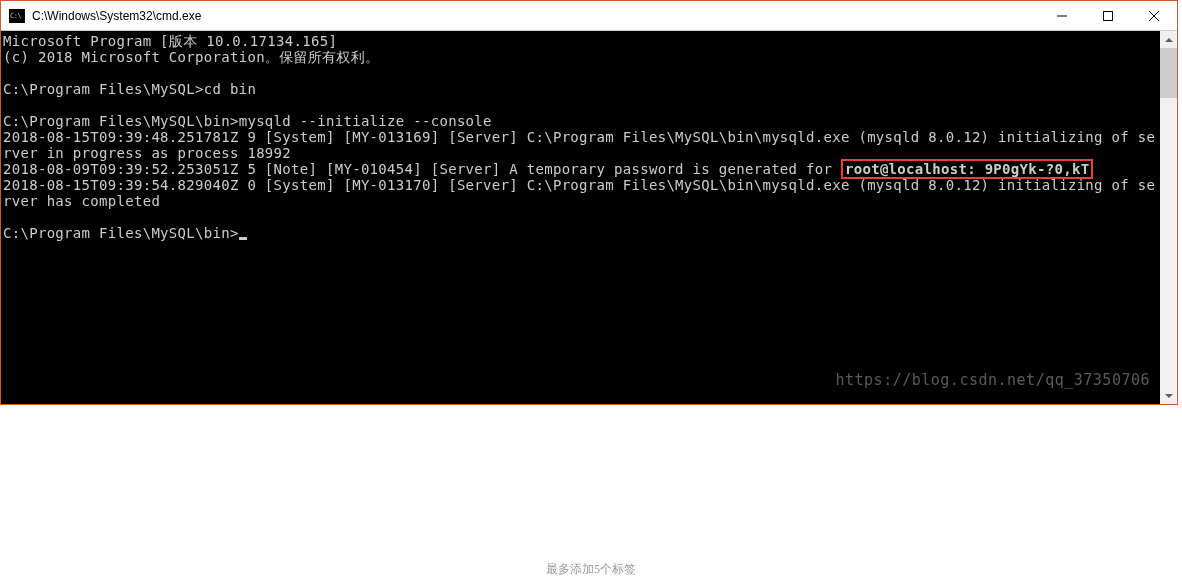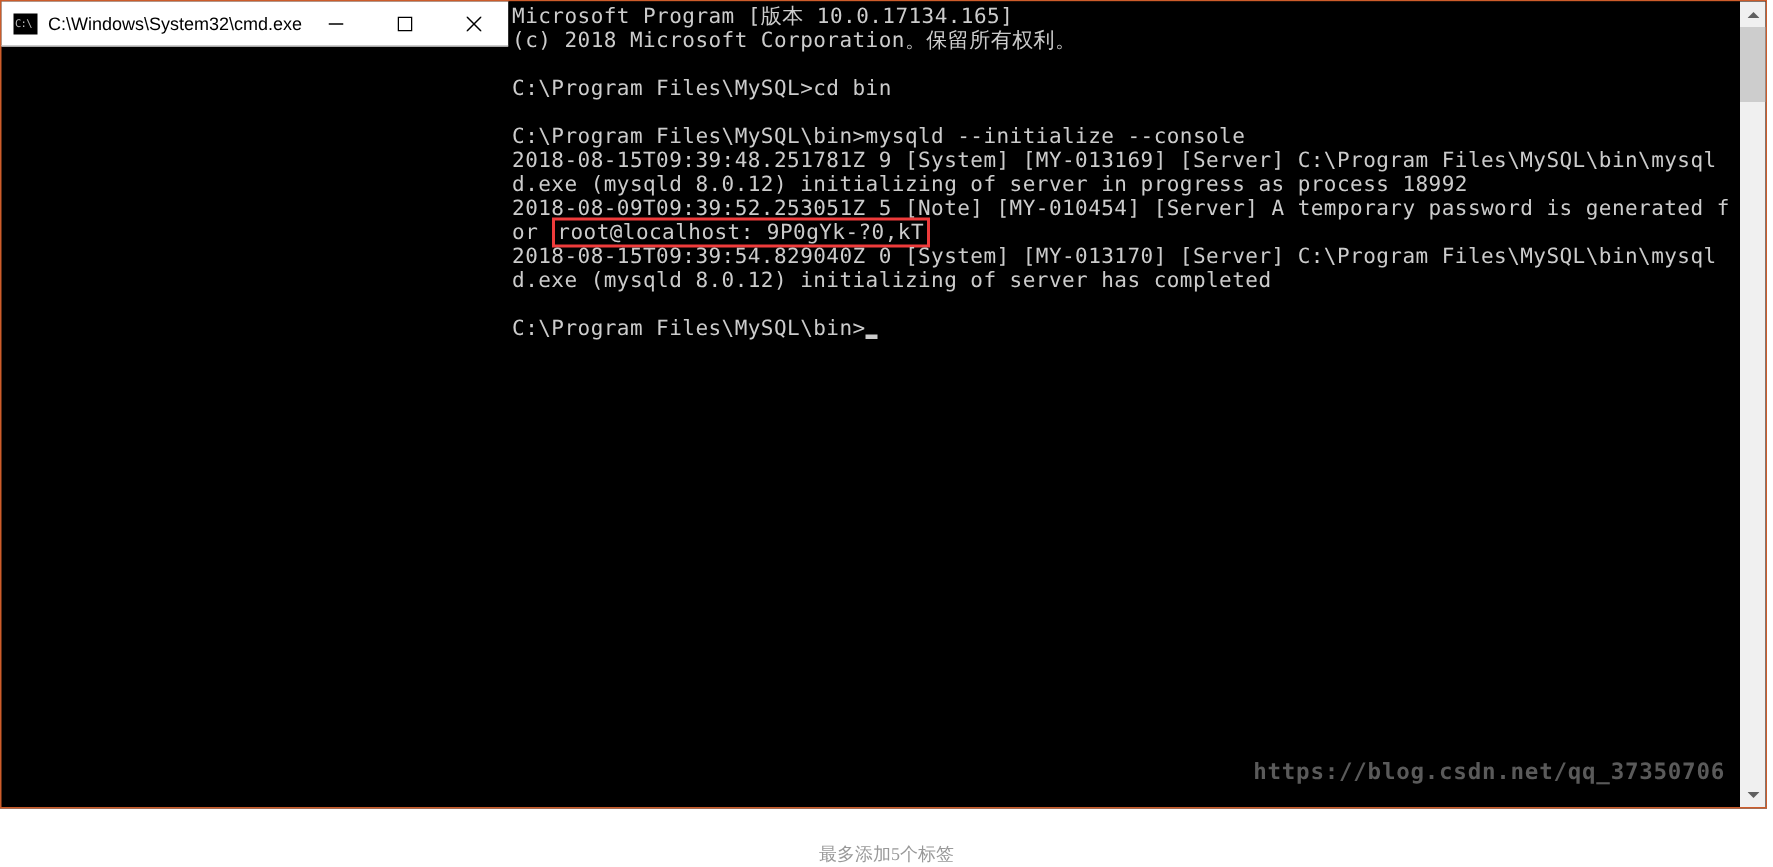--- a/index.html
+++ b/index.html
@@ -9,25 +9,25 @@
       background: #fff;
       font-family: Consolas, 'Courier New', monospace;
       overflow: hidden;
       position: relative;
     }
     .window {
       position: absolute;
       top: 0px;
       left: 0px;
       width: 1178px;
-      height: 539px;
+      height: 405px;
       border: 1px solid #cd5c2a;
       background: #000;
       display: flex;
-      flex-direction: row;
+      flex-direction: column;
     }
     .titlebar {
       height: 30px;
       background: #fff;
       display: flex;
       align-items: center;
       border-bottom: 1px solid #ccc;
       flex-shrink: 0;
     }
     .titlebar-icon {
@@ -88,20 +88,21 @@
       word-break: break-all;
       font-family: 'SimSun', 'NSimSun', Consolas, monospace;
       letter-spacing: 0.3px;
       position: relative;
     }
     .highlight-box {
       border: 2px solid #ee3b3b;
       display: inline-block;
       padding: 0 2px;
       margin: -2px 0;
+      font-weight: bold;
     }
     .scrollbar {
       width: 17px;
       background: #f0f0f0;
       display: flex;
       flex-direction: column;
       flex-shrink: 0;
     }
     .scroll-arrow {
       height: 17px;
@@ -135,21 +136,20 @@
     }
     .watermark {
       position: absolute;
       bottom: 16px;
       right: 10px;
       color: #5a5a5a;
       font-size: 15px;
       font-family: Consolas, monospace;
       letter-spacing: 0.5px;
       pointer-events: none;
-      font-weight: bold;
     }
     .footer-text {
       position: absolute;
       bottom: 0px;
       left: 50%;
       transform: translateX(-50%);
       font-size: 12px;
       color: #999;
       font-family: Liberation Serif, serif;
     }

